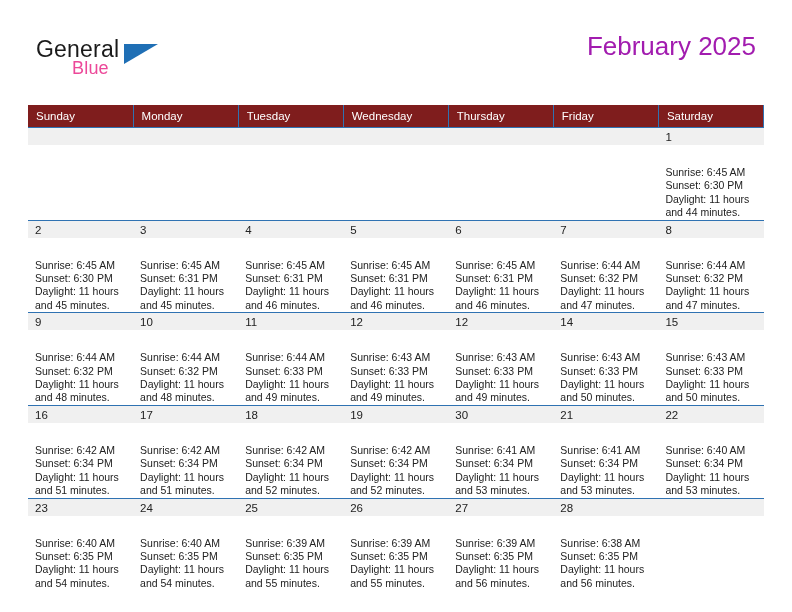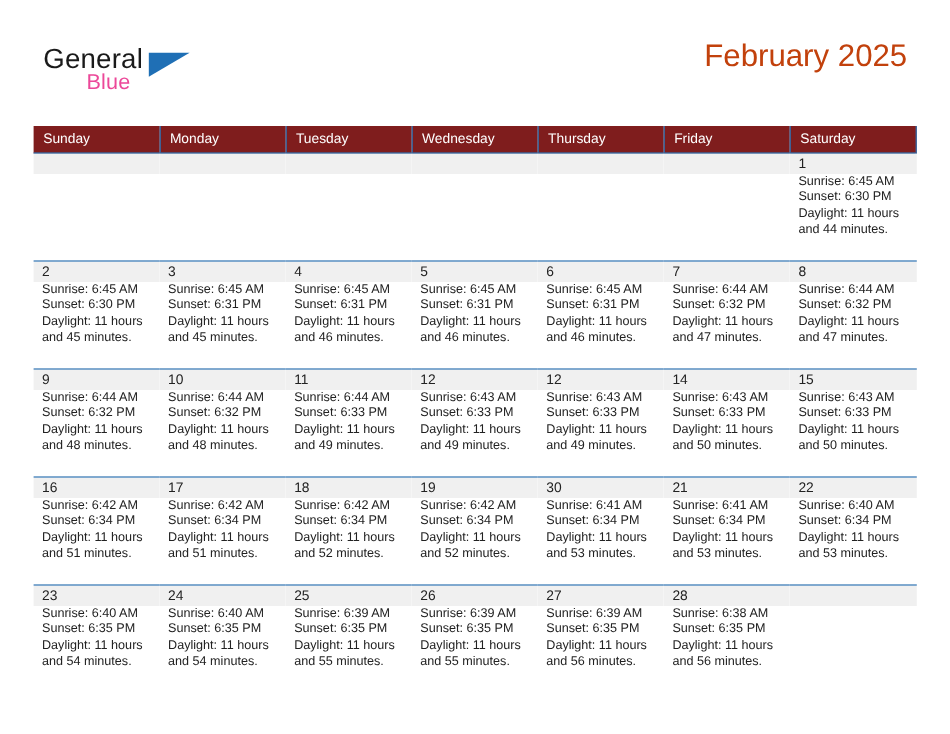--- a/index.html
+++ b/index.html
@@ -66,21 +66,21 @@
 
   .title-block {
     position: absolute;
     right: 36px;
     top: 30px;
     text-align: right;
   }
   .title {
     font-size: 26px;
     font-weight: normal;
-    color: #c2410c;
+    color: #a21caf;
     line-height: 32px;
     white-space: nowrap;
   }
   .subtitle {
     font-size: 14px;
     color: #1a1a1a;
     line-height: 20px;
     margin-top: 6px;
     white-space: nowrap;
   }
@@ -118,21 +118,21 @@
   .daynum-band {
     background: #f0f0f0;
     height: 17px;
     padding: 1px 0 0 7px;
     box-sizing: border-box;
     font-size: 11.5px;
     color: #222222;
     line-height: 16px;
   }
   .cell-body {
-    padding: 0 6px 0 7px;
+    padding: 21px 6px 0 7px;
     font-size: 10.5px;
     line-height: 13.4px;
     color: #222222;
   }
   .cell-body div {
     white-space: normal;
   }
   td.empty .cell-body { visibility: hidden; }
 </style>
 </head>

